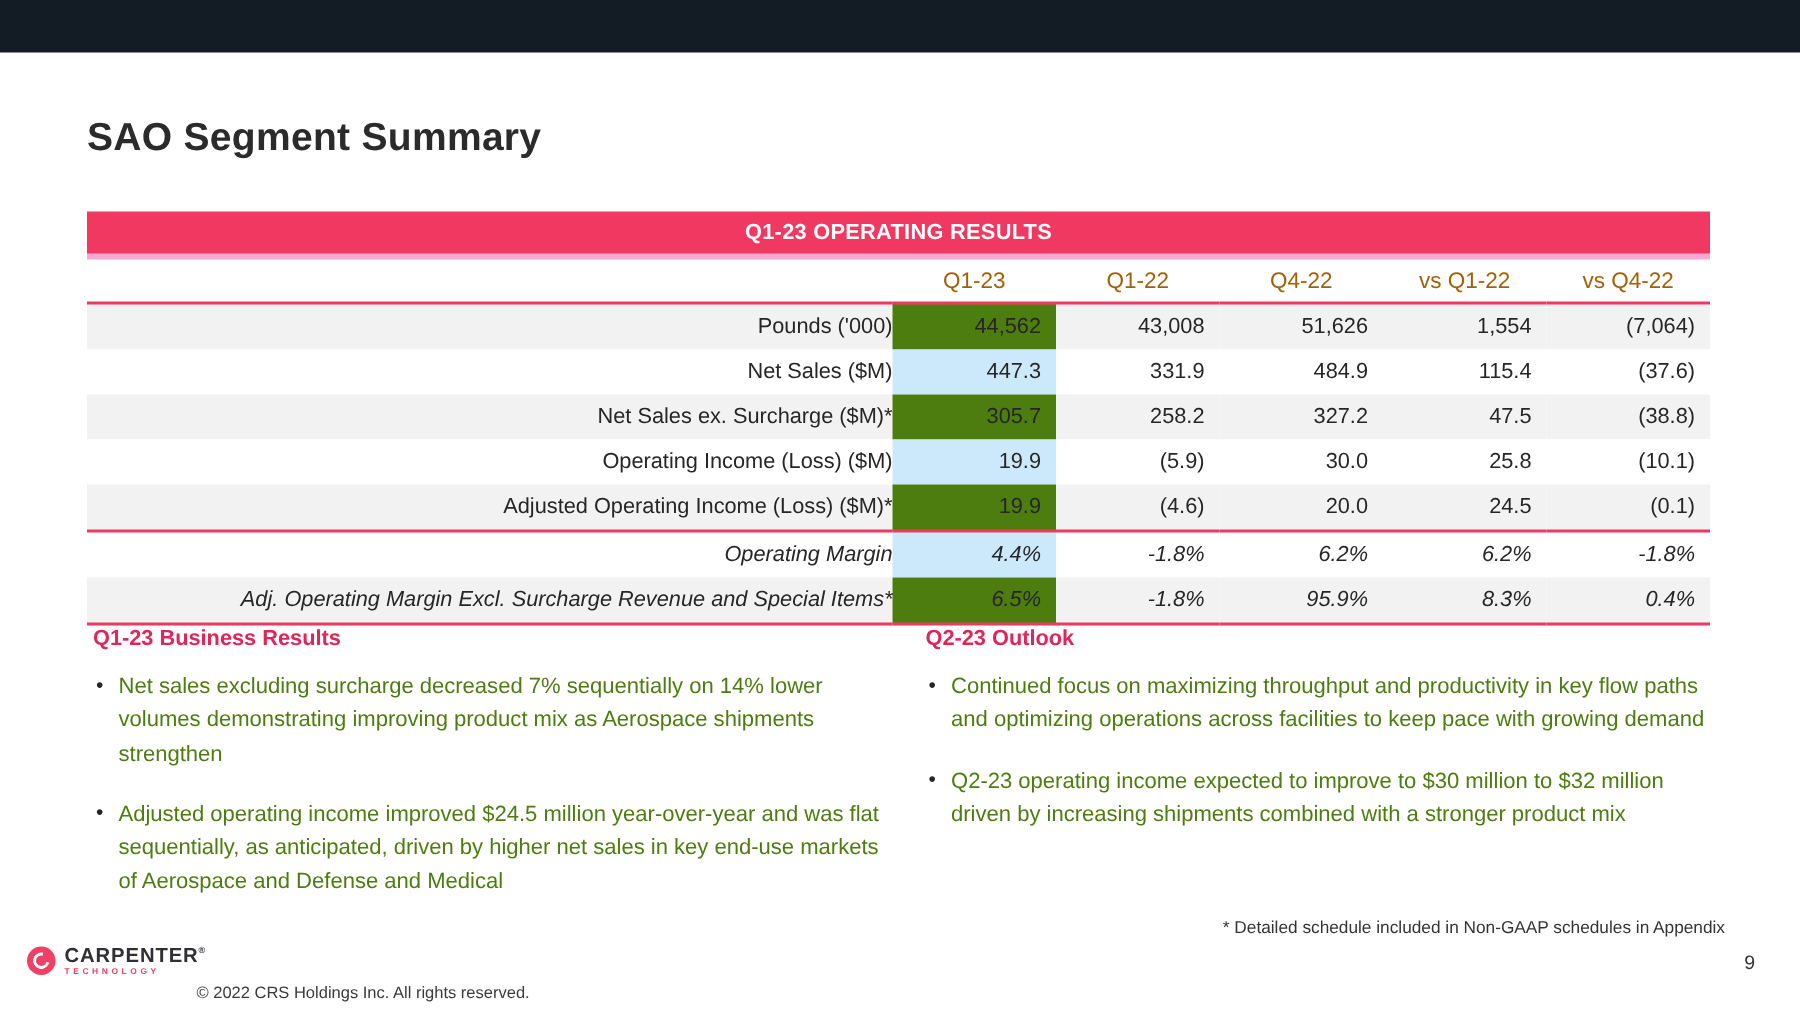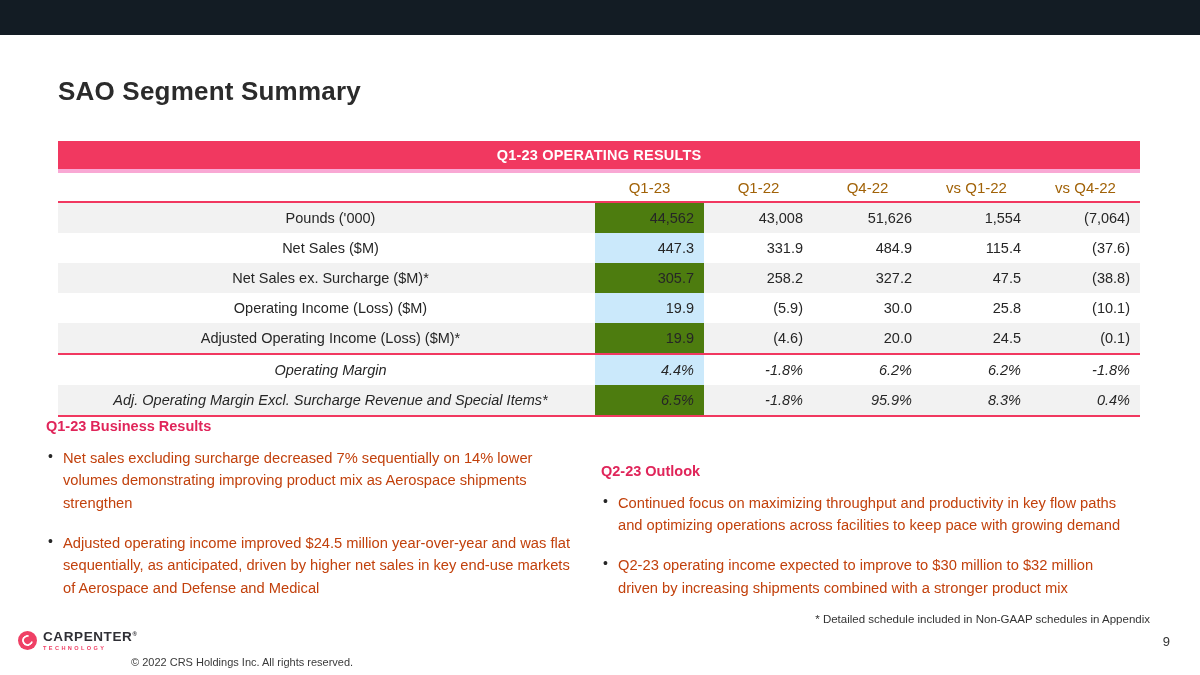--- a/index.html
+++ b/index.html
@@ -79,21 +79,21 @@
     text-align: center;
     color: #a16207;
     background: #ffffff;
     height: 28px;
     border-bottom: 2px solid #f13860;
   }
   tr.colhead th.lbl { border-bottom: 2px solid #f13860; }
 
   
   tr.r td.label {
-    text-align: center;
+    text-align: right;
     padding-left: 8px;
     white-space: nowrap;
     margin-left: 24px;
   }
   tr.r td.val {
     text-align: right;
     padding-right: 10px;
   }
   tr.shade td { background: #f2f2f2; }
   tr.plain td { background: #ffffff; }
@@ -104,45 +104,44 @@
 
   
   tr.italic td { font-style: italic; }
 
   
   tr.rule-below td { border-bottom: 2px solid #f13860; }
 
   
   .cols {
     position: absolute;
-    left: 46px; top: 418px;
+    left: 62px; top: 418px;
     width: 1082px;
     display: flex;
     gap: 28px;
-    align-items: flex-end;
   }
   .col { width: 527px; }
   .col-head {
     color: #e0255a;
     font-size: 14.5px;
     font-weight: 600;
     margin-bottom: 13px;
   }
   ul.bullets {
     margin: 0;
     padding: 0;
     list-style: none;
   }
   ul.bullets li {
     position: relative;
     padding-left: 17px;
     margin-bottom: 18px;
     font-size: 14.7px;
     line-height: 1.52;
-    color: #c2410c;
+    color: #4d7c0f;
   }
   ul.bullets li:last-child { margin-bottom: 0; }
   ul.bullets li::before {
     content: "•";
     position: absolute;
     left: 2px; top: -1px;
     font-size: 14px;
     color: #262626;
   }
 

